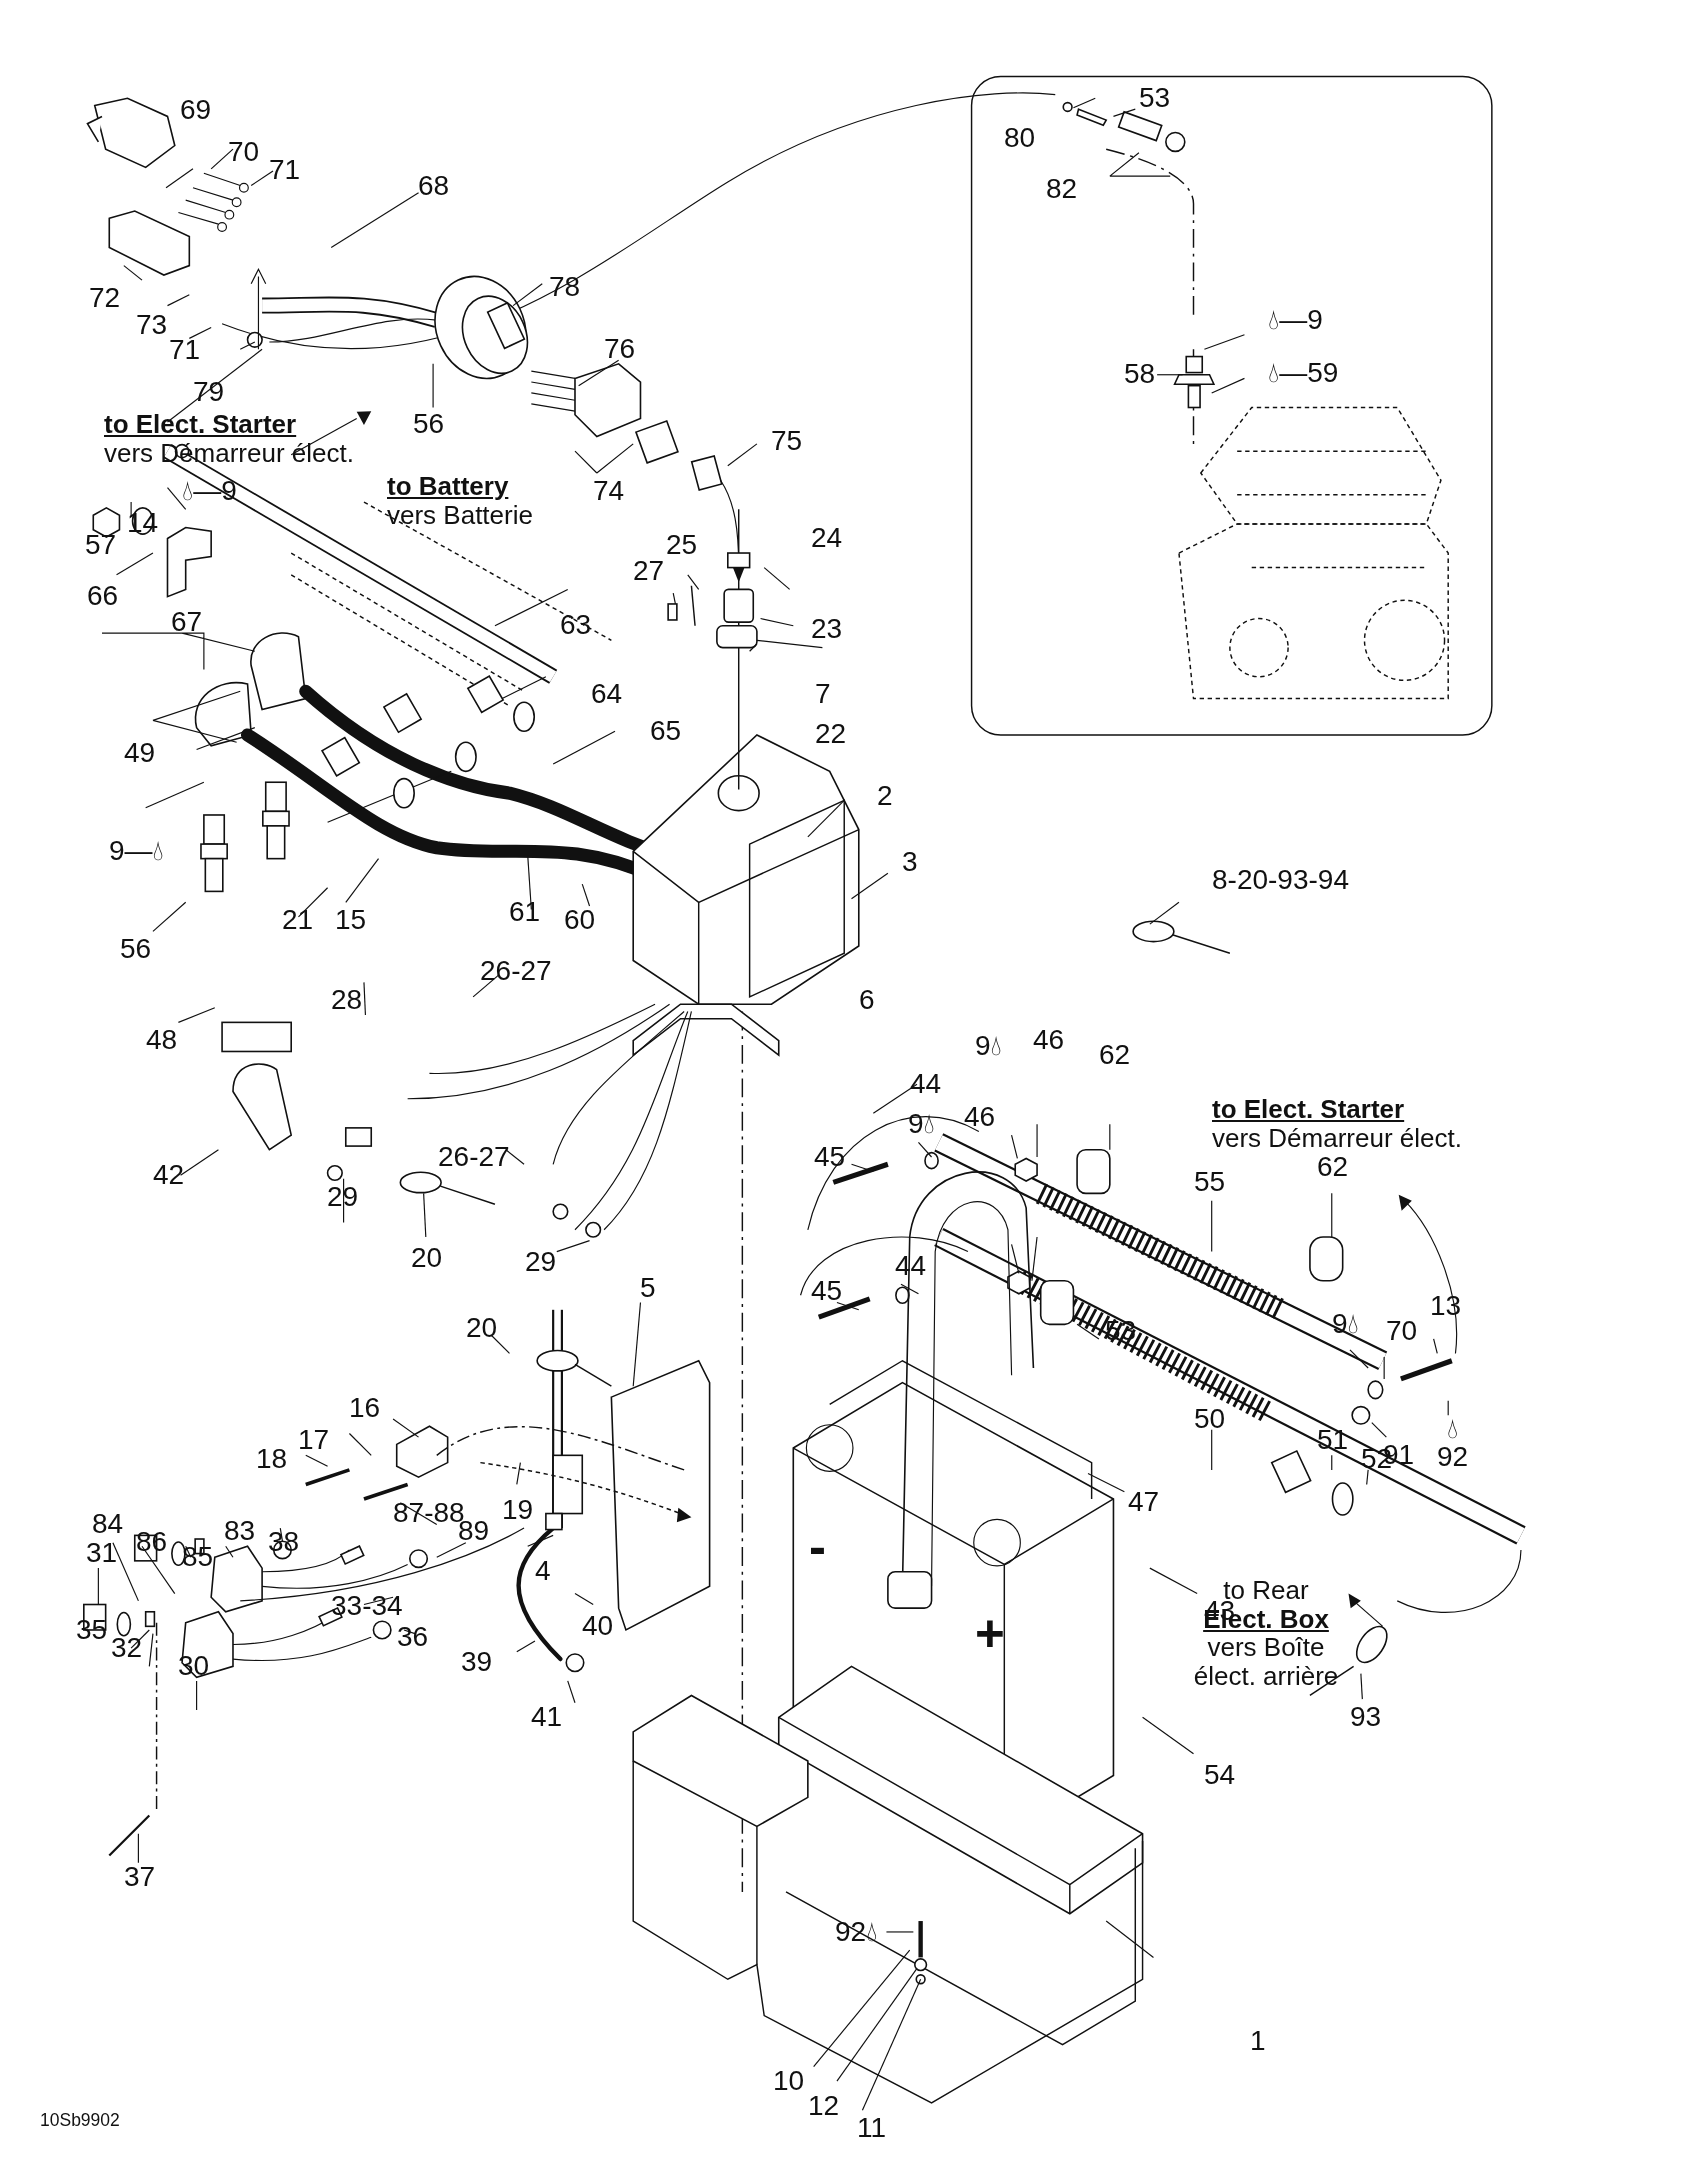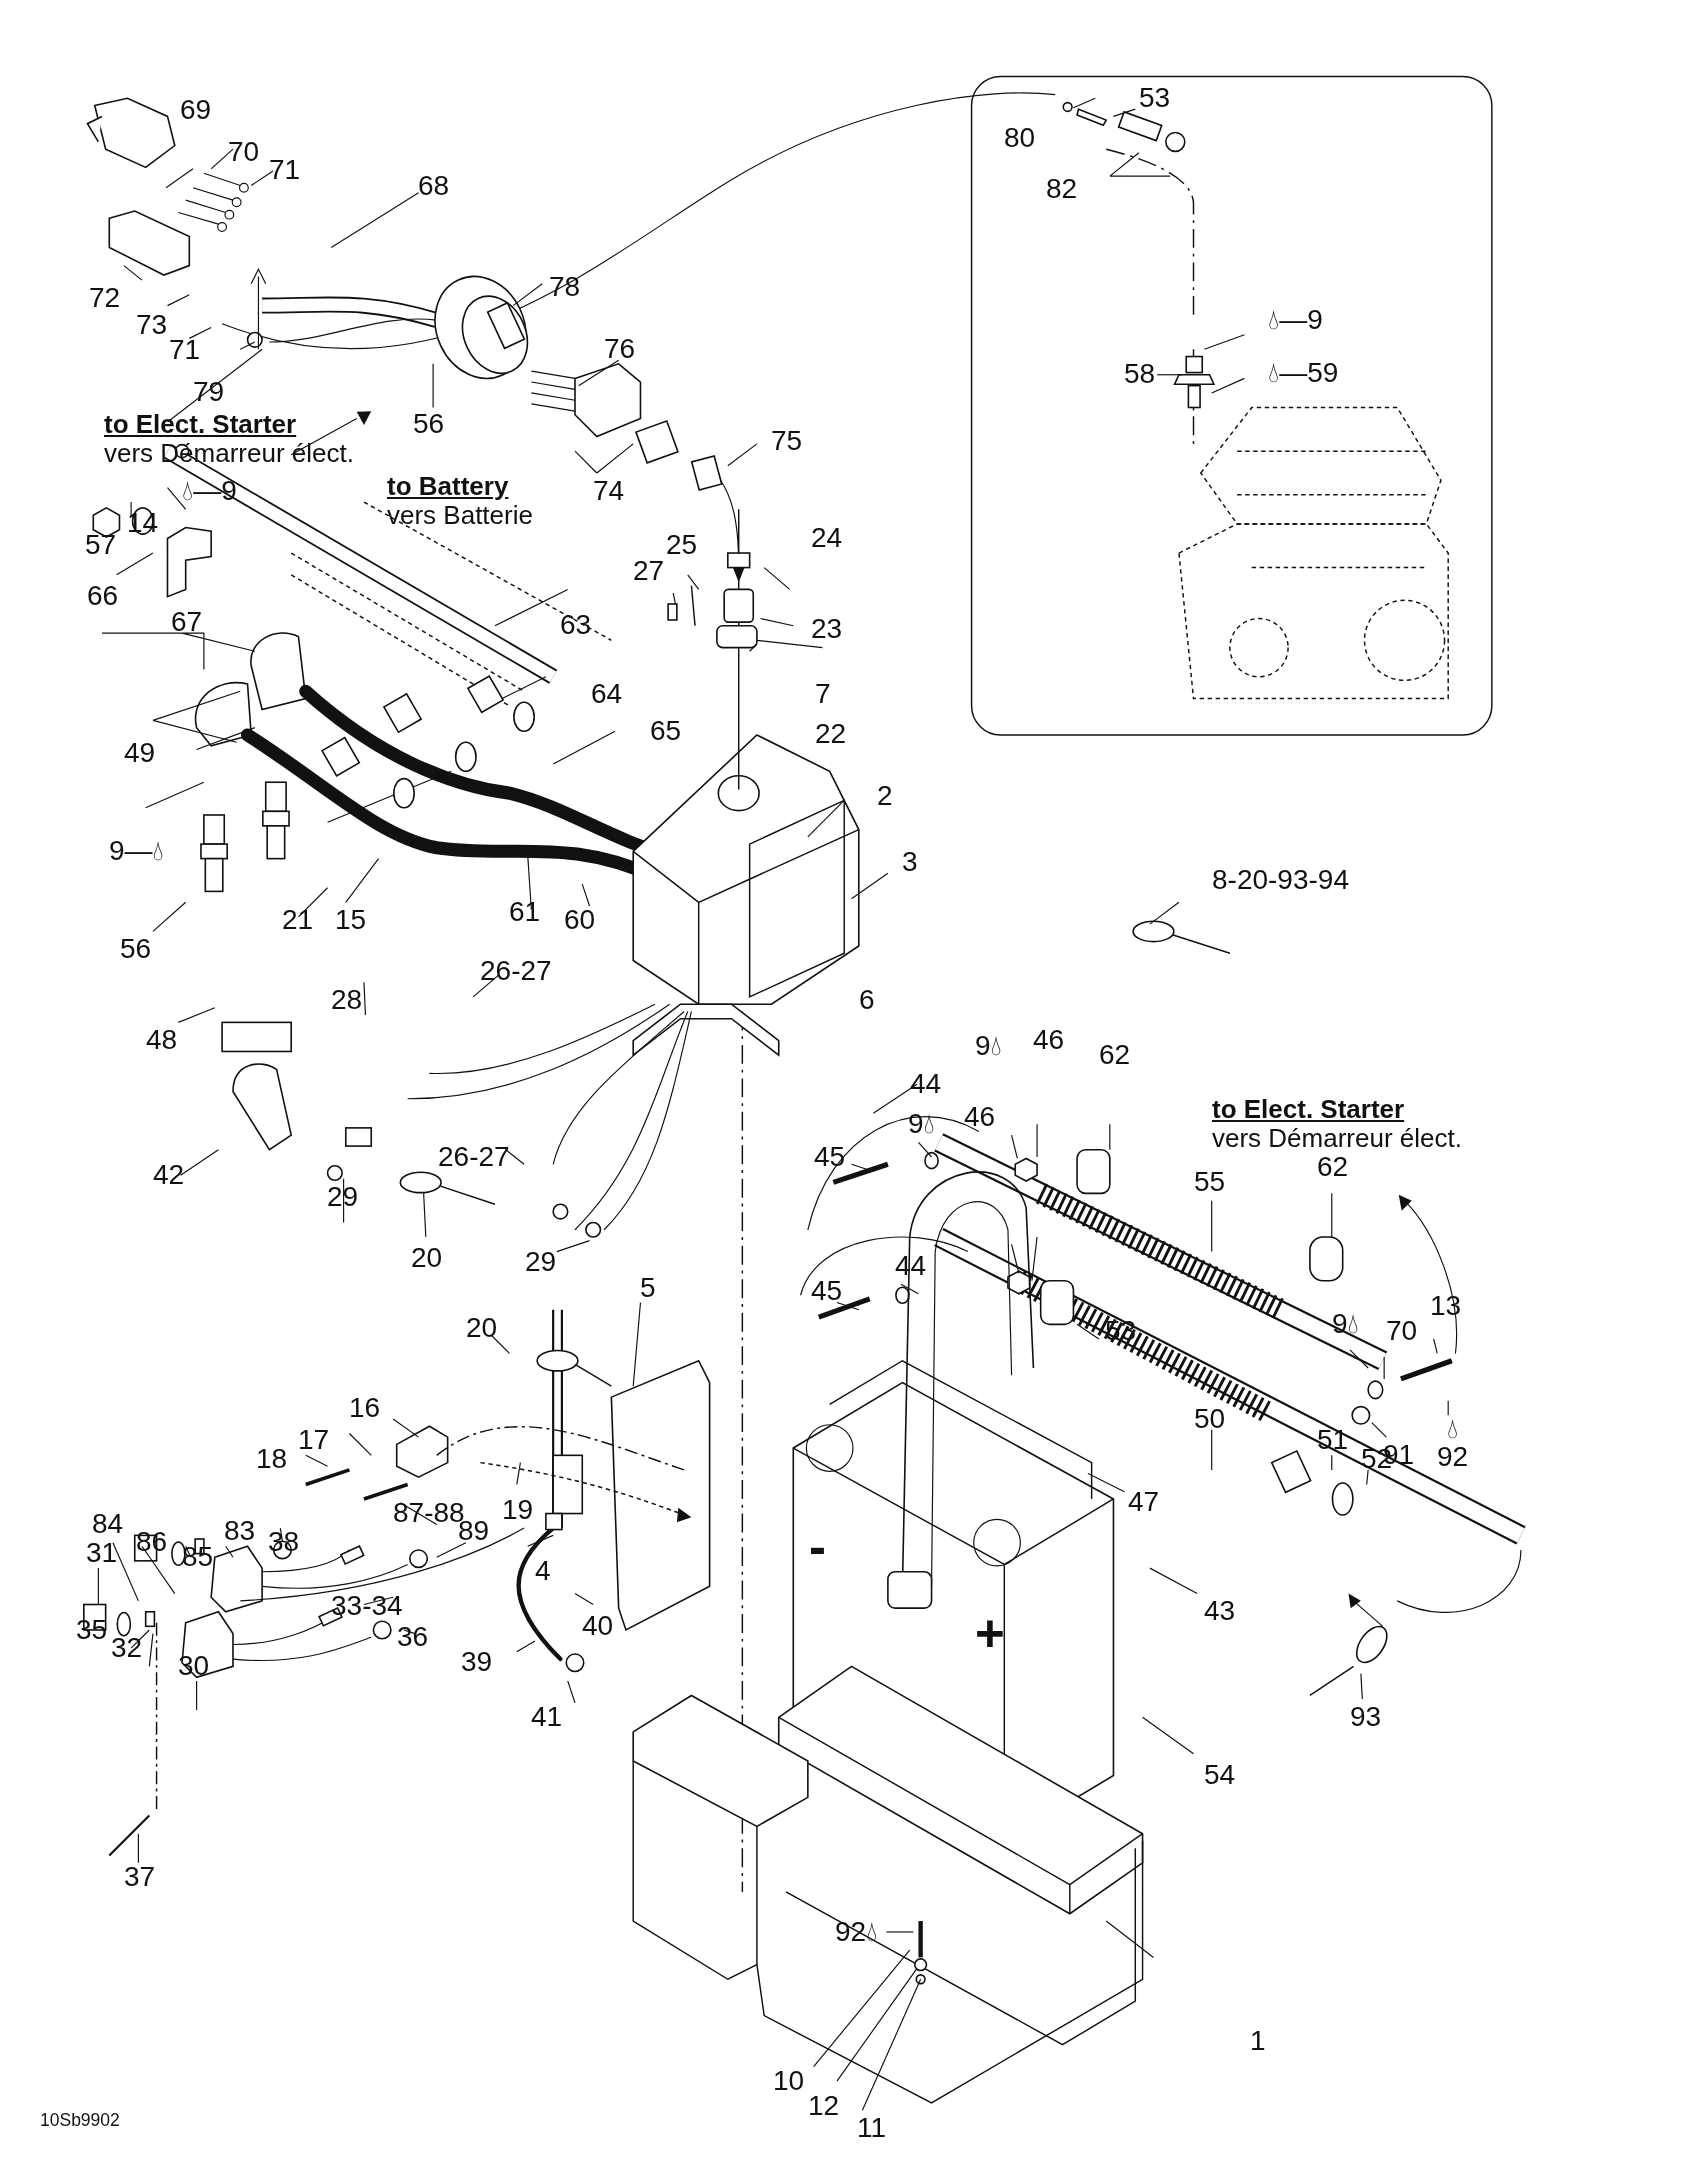--- a/index.html
+++ b/index.html
@@ -484,20 +484,26 @@
   <div>vers Démarreur élect.</div>
 </div>
 <div class="note" style="left:387px;top:472px">
   <div class="u">to Battery</div>
   <div>vers Batterie</div>
 </div>
 <div class="note" style="left:1212px;top:1095px">
   <div class="u">to Elect. Starter</div>
   <div>vers Démarreur élect.</div>
 </div>
+<div class="note center" style="left:1175px;top:1576px;width:182px">
+  <div>to Rear</div>
+  <div class="u">Elect. Box</div>
+  <div>vers Boîte</div>
+  <div>élect. arrière</div>
+</div>
 
 <span class="sign" style="left:809px;top:1521px">-</span>
 <span class="sign" style="left:975px;top:1608px">+</span>
 
 <span class="ref" style="left:40px;top:2110px">10Sb9902</span>
 
 </div>
 
 
 </body></html>

